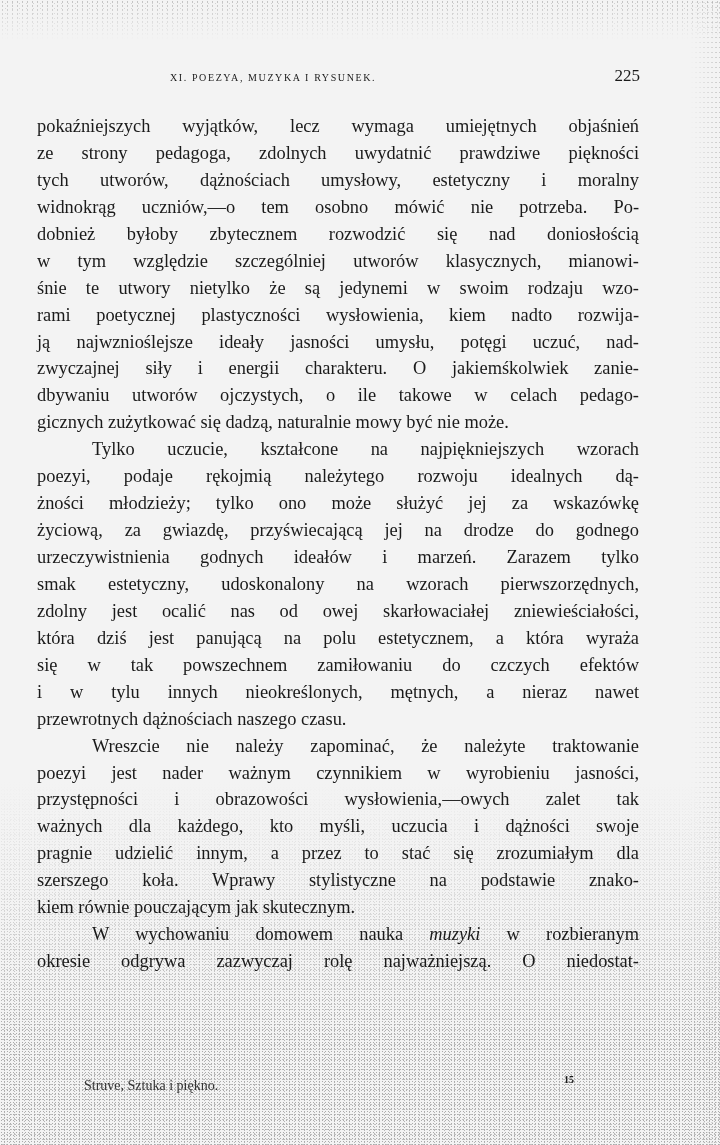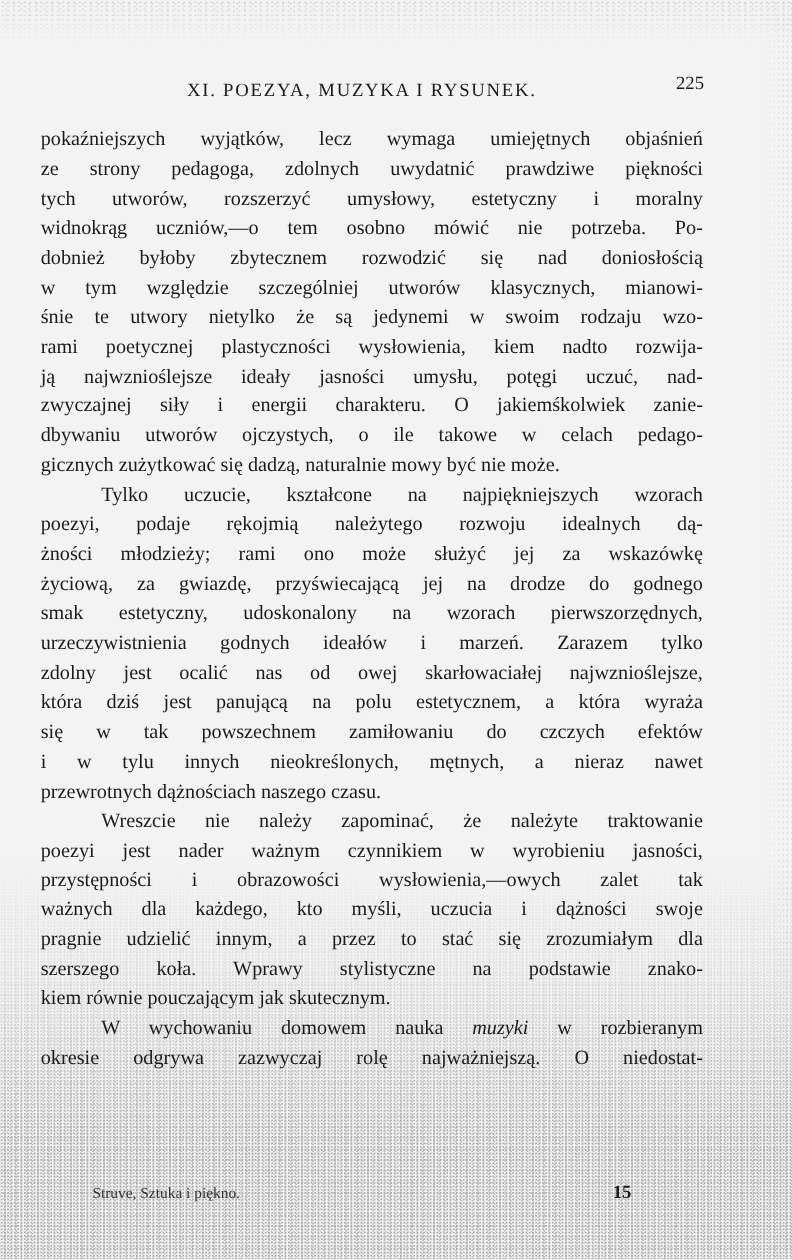--- a/index.html
+++ b/index.html
@@ -39,21 +39,21 @@
     background-size: 4px 5px;
     opacity: 0.45;
     -webkit-mask-image: linear-gradient(to right, transparent 0%, #000 100%);
     mask-image: linear-gradient(to right, transparent 0%, #000 100%);
   }
   .header {
     position: absolute; top: 66px; left: 170px; width: 470px; height: 30px;
   }
   .running-head {
     position: absolute; left: 0; top: 6px;
-    font-size: 17px; letter-spacing: 1.6px;
+    font-size: 10px; letter-spacing: 1.6px;
   }
   .page-number {
     position: absolute; right: 0; top: 0;
     font-size: 17px;
   }
   .body-text {
     position: absolute; left: 37px; top: 113px; width: 602px;
   }
   .line {
     display: block;
@@ -67,55 +67,55 @@
   .line.indent { padding-left: 55px; }
   .line span { display: inline; }
   em { font-style: italic; }
   .footer {
     position: absolute; top: 1074px; left: 84px; width: 490px; height: 24px;
   }
   .source-note {
     position: absolute; left: 0; top: 4px; font-size: 14px; color: #333;
   }
   .signature {
-    position: absolute; right: 0; top: 0; font-size: 17px; font-weight: bold;
+    position: absolute; right: 0; top: 0; font-size: 10px; font-weight: bold;
   }
 </style>
 </head>
 <body>
 
 <div class="noise-top"></div>
 <div class="noise-bottom"></div>
 <div class="noise-right"></div>
 
 <div class="header">
   <span class="running-head">XI. POEZYA, MUZYKA I RYSUNEK.</span>
   <span class="page-number">225</span>
 </div>
 
 <div class="body-text" id="body-text">
     <span class="line">pokaźniejszych wyjątków, lecz wymaga umiejętnych objaśnień</span>
     <span class="line">ze strony pedagoga, zdolnych uwydatnić prawdziwe piękności</span>
-    <span class="line">tych utworów, rozszerzyć umysłowy, estetyczny i moralny</span>
+    <span class="line">tych utworów, dążnościach umysłowy, estetyczny i moralny</span>
     <span class="line">widnokrąg uczniów,—o tem osobno mówić nie potrzeba. Po-</span>
     <span class="line">dobnież byłoby zbytecznem rozwodzić się nad doniosłością</span>
     <span class="line">w tym względzie szczególniej utworów klasycznych, mianowi-</span>
     <span class="line">śnie te utwory nietylko że są jedynemi w swoim rodzaju wzo-</span>
     <span class="line">rami poetycznej plastyczności wysłowienia, kiem nadto rozwija-</span>
     <span class="line">ją najwznioślejsze ideały jasności umysłu, potęgi uczuć, nad-</span>
     <span class="line">zwyczajnej siły i energii charakteru. O jakiemśkolwiek zanie-</span>
     <span class="line">dbywaniu utworów ojczystych, o ile takowe w celach pedago-</span>
     <span class="line last">gicznych zużytkować się dadzą, naturalnie mowy być nie może.</span>
     <span class="line indent">Tylko uczucie, kształcone na najpiękniejszych wzorach</span>
     <span class="line">poezyi, podaje rękojmią należytego rozwoju idealnych dą-</span>
-    <span class="line">żności młodzieży; rami ono może służyć jej za wskazówkę</span>
+    <span class="line">żności młodzieży; tylko ono może służyć jej za wskazówkę</span>
     <span class="line">życiową, za gwiazdę, przyświecającą jej na drodze do godnego</span>
+    <span class="line">urzeczywistnienia godnych ideałów i marzeń. Zarazem tylko</span>
     <span class="line">smak estetyczny, udoskonalony na wzorach pierwszorzędnych,</span>
-    <span class="line">urzeczywistnienia godnych ideałów i marzeń. Zarazem tylko</span>
-    <span class="line">zdolny jest ocalić nas od owej skarłowaciałej najwznioślejsze,</span>
+    <span class="line">zdolny jest ocalić nas od owej skarłowaciałej zniewieściałości,</span>
     <span class="line">która dziś jest panującą na polu estetycznem, a która wyraża</span>
     <span class="line">się w tak powszechnem zamiłowaniu do czczych efektów</span>
     <span class="line">i w tylu innych nieokreślonych, mętnych, a nieraz nawet</span>
     <span class="line last">przewrotnych dążnościach naszego czasu.</span>
     <span class="line indent">Wreszcie nie należy zapominać, że należyte traktowanie</span>
     <span class="line">poezyi jest nader ważnym czynnikiem w wyrobieniu jasności,</span>
     <span class="line">przystępności i obrazowości wysłowienia,—owych zalet tak</span>
     <span class="line">ważnych dla każdego, kto myśli, uczucia i dążności swoje</span>
     <span class="line">pragnie udzielić innym, a przez to stać się zrozumiałym dla</span>
     <span class="line">szerszego koła. Wprawy stylistyczne na podstawie znako-</span>

